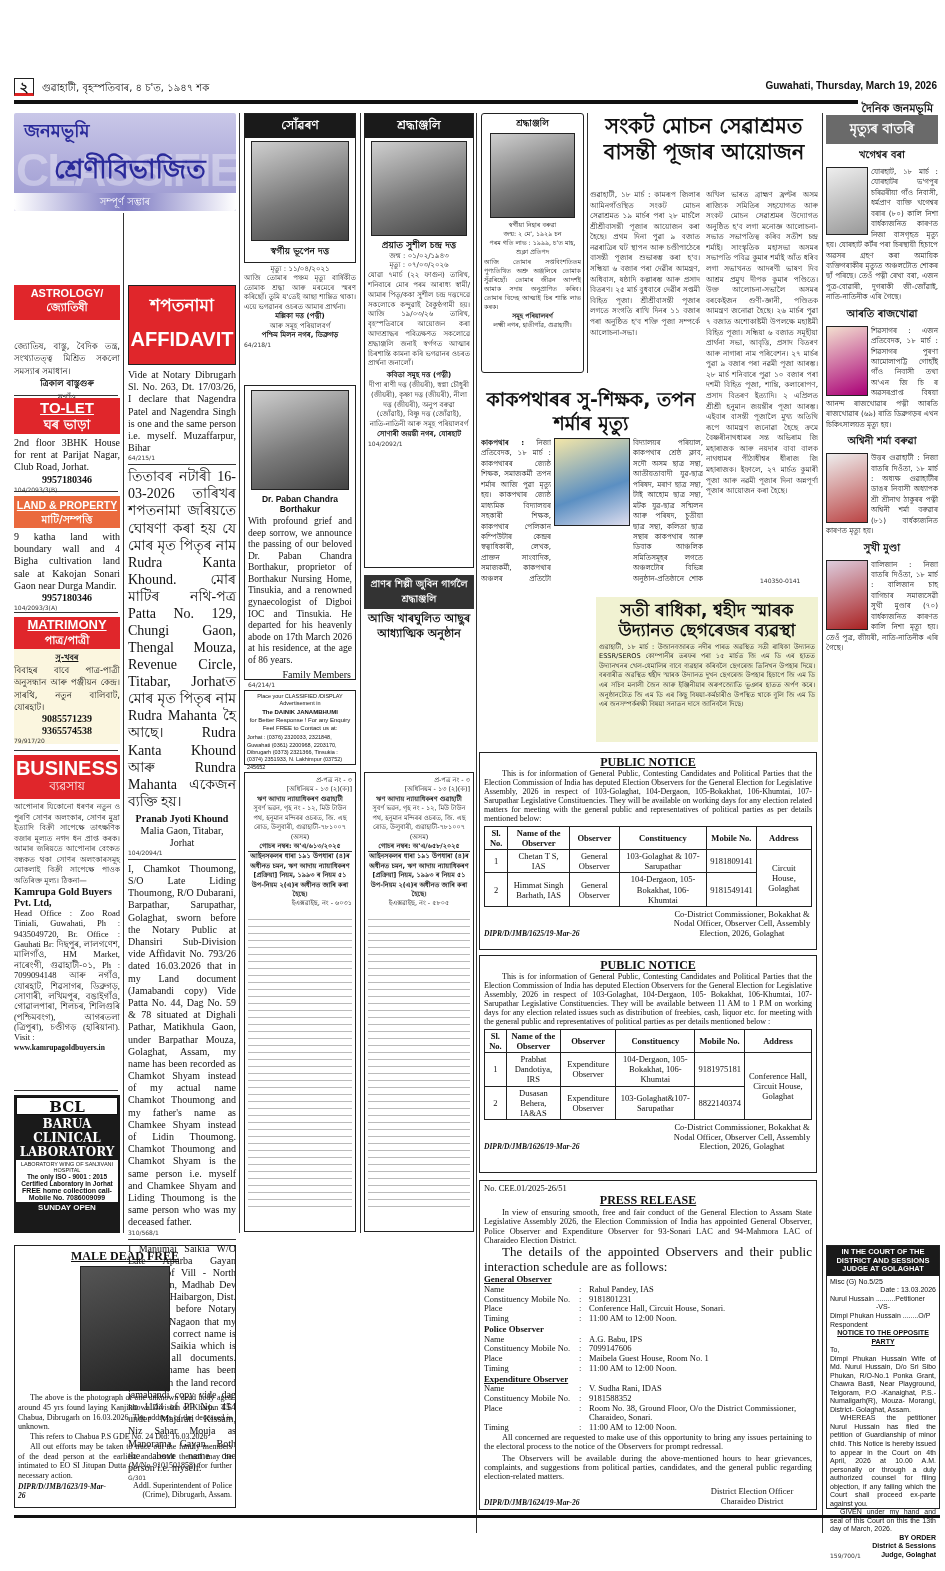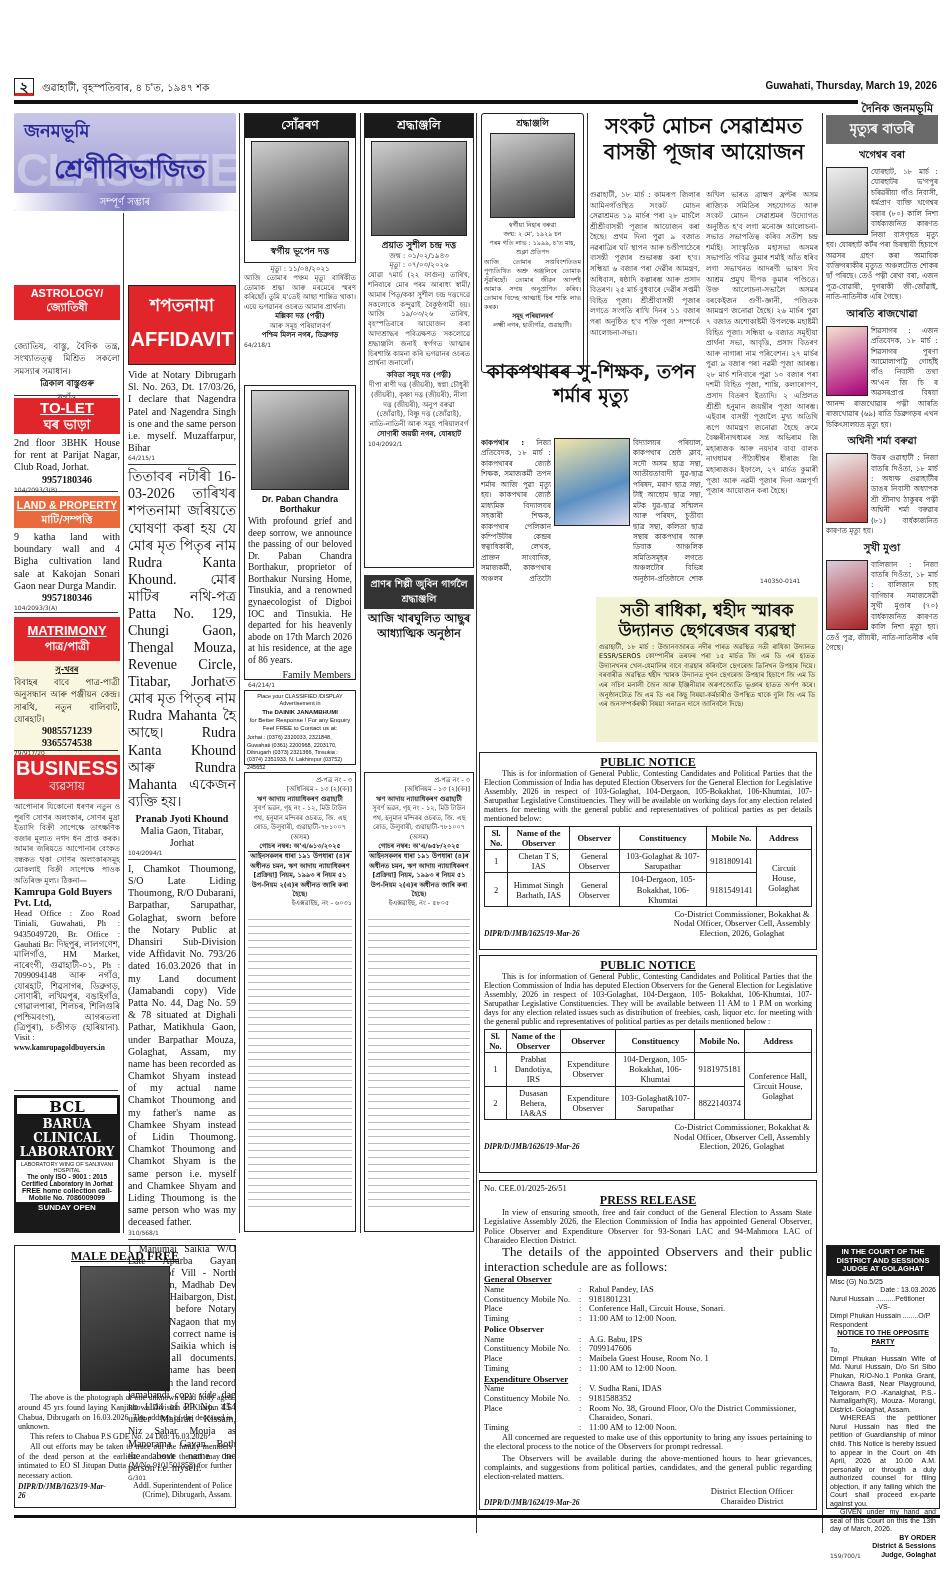--- a/index.html
+++ b/index.html
@@ -80,21 +80,21 @@
   <div class="ad-title" style="background:#ea6a3e;font-size:10.5px;line-height:14px;padding:2px 0">
     <div style="text-decoration:underline">LAND &amp; PROPERTY</div>
     <div style="font-family:'DejaVu Sans',sans-serif">মাটি/সম্পত্তি</div>
   </div>
   <div class="txt" style="margin-top:3px;font-size:10px">9 katha land with boundary wall and 4 Bigha cultivation land sale at Kakojan Sonari Gaon near Durga Mandir.</div>
   <div class="ctr b" style="font-size:10px">9957180346</div>
   <div class="small-code">104/2093/3(A)</div>
 </div>
 <div class="hline" style="left:14px;top:612px;width:104px"></div>
 <div class="abs" style="left:14px;top:617px;width:106px;background:#fbf6df">
-  <div class="ad-title" style="font-size:13px;line-height:16px;padding:6px 0">
+  <div class="ad-title" style="font-size:13px;line-height:16px;padding:0 0">
     <div style="text-decoration:underline">MATRIMONY</div>
     <div style="font-family:'DejaVu Sans',sans-serif;font-size:11px">পাত্ৰ/পাত্ৰী</div>
   </div>
   <div class="ctr" style="font:bold 8px 'DejaVu Sans',sans-serif;text-decoration:underline;margin-top:2px">সু-খবৰ</div>
   <div class="col-as">বিবাহৰ বাবে পাত্ৰ-পাত্ৰী অনুসন্ধান আৰু পঞ্জীয়ন কেন্দ্ৰ। সাৰথি, নতুন বালিবাট, যোৰহাট।</div>
   <div class="ctr b" style="font-size:10px">9085571239</div>
   <div class="ctr b" style="font-size:10px">9365574538</div>
   <div class="small-code">79/917/20</div>
 </div>
 <div class="hline" style="left:14px;top:750px;width:104px"></div>
@@ -244,21 +244,21 @@
   </div>
 </div>
 
 <div class="abs" style="left:590px;top:113px;width:228px">
   <div class="head-big" style="font-size:21px">সংকট মোচন সেৱাশ্ৰমত বাসন্তী পূজাৰ আয়োজন</div>
 </div>
 <div class="abs col-as" style="left:590px;top:190px;width:110px;font-size:7.3px;height:185px;overflow:hidden">গুৱাহাটী, ১৮ মাৰ্চ : কামৰূপ জিলাৰ আমিনগাঁওস্থিত সংকট মোচন সেৱাশ্ৰমত ১৯ মাৰ্চৰ পৰা ২৮ মাৰ্চলৈ শ্ৰীশ্ৰীবাসন্তী পূজাৰ আয়োজন কৰা হৈছে। প্ৰথম দিনা পুৱা ৯ বজাত নৱৰাত্ৰিৰ ঘট স্থাপন আৰু চণ্ডীপাঠেৰে বাসন্তী পূজাৰ শুভাৰম্ভ কৰা হ'ব। সন্ধিয়া ৬ বজাৰ পৰা দেৱীৰ আমন্ত্ৰণ, অধিবাস, ষষ্ঠাদি কল্পাৰম্ভ আৰু প্ৰসাদ বিতৰণ। ২৫ মাৰ্চ বুধবাৰে দেৱীৰ সপ্তমী বিহিত পূজা। শ্ৰীশ্ৰীবাসন্তী পূজাৰ লগতে সংগতি ৰাখি দিনৰ ১১ বজাৰ পৰা অনুষ্ঠিত হ'ব শক্তি পূজা সম্পৰ্কে আলোচনা-সভা।</div>
 <div class="abs col-as" style="left:706px;top:190px;width:112px;font-size:7.3px;height:385px;overflow:hidden">অখিল ভাৰত ব্ৰাহ্মণ ফ্ৰণ্টৰ অসম ৰাজ্যিক সমিতিৰ সহযোগত আৰু সংকট মোচন সেৱাশ্ৰমৰ উদ্যোগত অনুষ্ঠিত হ'ব লগা মনোজ্ঞ আলোচনা-সভাত সভাপতিত্ব কৰিব সতীশ চন্দ্ৰ শৰ্মাই। সাংস্কৃতিক মহাসভা অসমৰ সভাপতি পবিত্ৰ কুমাৰ শৰ্মাই আঁত ধৰিব লগা সভাখনত আদৰণী ভাষণ দিব আশ্ৰম প্ৰমুখ দীপক কুমাৰ পণ্ডিতে। উক্ত আলোচনা-সভালৈ অসমৰ বৰকেইজন গুণী-জ্ঞানী, পণ্ডিতক আমন্ত্ৰণ জনোৱা হৈছে। ২৬ মাৰ্চৰ পুৱা ৭ বজাত অশোকাষ্টমী উপলক্ষে মহাষ্টমী বিহিত পূজা। সন্ধিয়া ৬ বজাত সমূহীয়া প্ৰাৰ্থনা সভা, আবৃত্তি, প্ৰসাদ বিতৰণ আৰু নাগাৰা নাম পৰিবেশন। ২৭ মাৰ্চৰ পুৱা ৯ বজাৰ পৰা নৱমী পূজা আৰম্ভ। ২৮ মাৰ্চ শনিবাৰে পুৱা ১০ বজাৰ পৰা দশমী বিহিত পূজা, শান্তি, কলাৰোপণ, প্ৰসাদ বিতৰণ ইত্যাদি। ২ এপ্ৰিলত শ্ৰীশ্ৰী হনুমান জয়ন্তীৰ পূজা আৰম্ভ। এইবাৰ বাসন্তী পূজালৈ মুখ্য অতিথি ৰূপে আমন্ত্ৰণ জনোৱা হৈছে ক্ৰমে বৈষ্ণৰীনাথধামৰ সন্ত অভিৰাম জি মহাৰাজক আৰু নয়দাৰ বাবা বালক নাথধামৰ পীঠাধীশ্বৰ ধীৰাজ জি মহাৰাজক। ইফালে, ২৭ মাৰ্চত কুমাৰী পূজা আৰু নৱমী পূজাৰ দিনা অন্নপূৰ্ণা পূজাৰ আয়োজন কৰা হৈছে।</div>
 <div class="abs small-code" style="left:760px;top:577px">140350-0141</div>
 
-<div class="abs" style="left:481px;top:360px;width:220px">
+<div class="abs" style="left:481px;top:388px;width:220px">
   <div class="head-big" style="font-size:19px">কাকপথাৰৰ সু-শিক্ষক, তপন শৰ্মাৰ মৃত্যু</div>
 </div>
 <div class="abs" style="left:481px;top:438px;width:70px;font:7.2px 'DejaVu Sans',sans-serif;line-height:1.45;text-align:justify;height:145px;overflow:hidden">
   <b>কাকপথাৰ :</b>
   <span>নিজা প্ৰতিবেদক, ১৮ মাৰ্চ : কাকপথাৰৰ জ্যেষ্ঠ শিক্ষক, সমাজকৰ্মী তপন শৰ্মাৰ আজি পুৱা মৃত্যু হয়। কাকপথাৰ জ্যেষ্ঠ মাধ্যমিক বিদ্যালয়ৰ সহকাৰী শিক্ষক, কাকপথাৰ পেলিকান কম্পিউটাৰ কেন্দ্ৰৰ স্বত্বাধিকাৰী, লেখক, প্ৰাক্তন সাংবাদিক, সমাজকৰ্মী, কাকপথাৰ অঞ্চলৰ প্ৰতিটো অনুষ্ঠানৰ সৈতে ওতঃপ্ৰোতভাৱে জড়িত তপন শৰ্মাৰ মৃত্যুত অঞ্চলটোত শোকৰ ছাঁ পৰিছে।</span>
 </div>
 <div class="abs photo" style="left:554px;top:438px;width:76px;height:88px;background:linear-gradient(160deg,#f3e6a8,#5b8fc2 60%,#dde)"></div>
 <div class="abs col-as" style="left:633px;top:438px;width:70px;font-size:7.2px;height:145px;overflow:hidden">বিদ্যালয়ৰ পৰিয়াল, কাকপথাৰ শ্ৰেষ্ঠ ক্লাব, সদৌ অসম ছাত্ৰ সন্থা, আতীয়তাবাদী যুৱ-ছাত্ৰ পৰিষদ, মৰাণ ছাত্ৰ সন্থা, টাই আহোম ছাত্ৰ সন্থা, মটক যুৱ-ছাত্ৰ সন্মিলন আৰু পৰিষদ, চুতীয়া ছাত্ৰ সন্থা, কলিতা ছাত্ৰ সন্থাৰ কাকপথাৰ আৰু ডিবাক আঞ্চলিক সমিতিসমূহৰ লগতে অঞ্চলটোৰ বিভিন্ন অনুষ্ঠান-প্ৰতিষ্ঠানে শোক প্ৰকাশ কৰাৰ লগতে পৰিয়ালবৰ্গলৈ সমবেদনা জ্ঞাপন কৰিছে।</div>
 
 <div class="abs" style="left:596px;top:597px;width:222px;height:145px;background:#f1f2d2;padding:3px">

